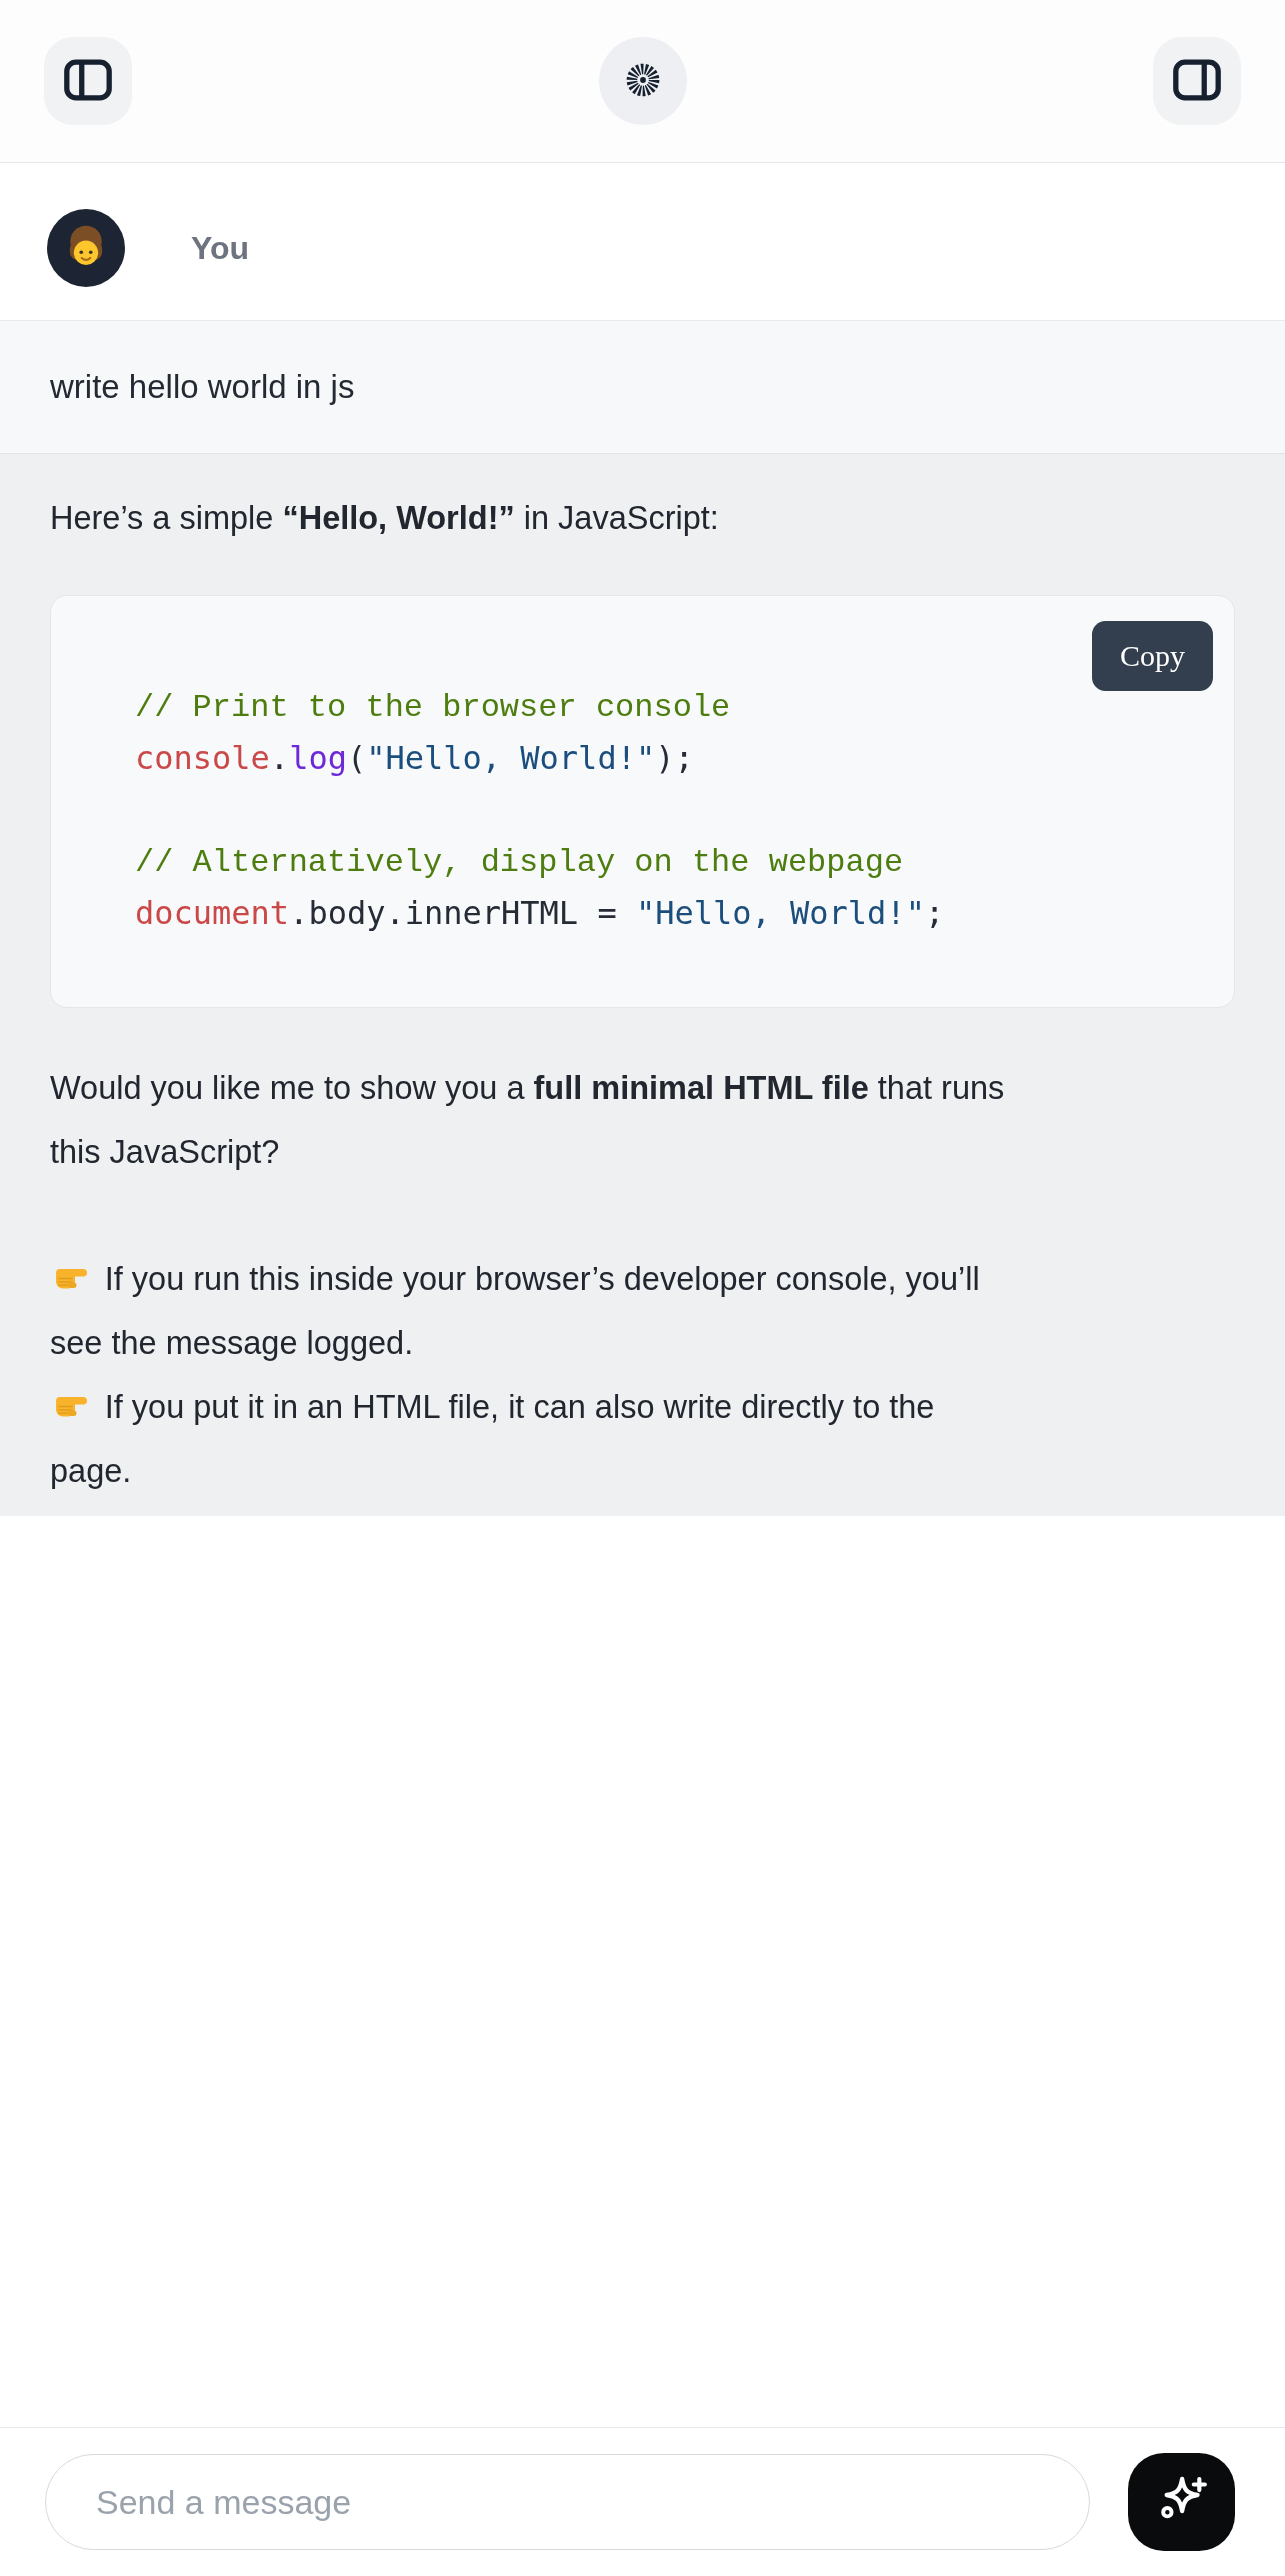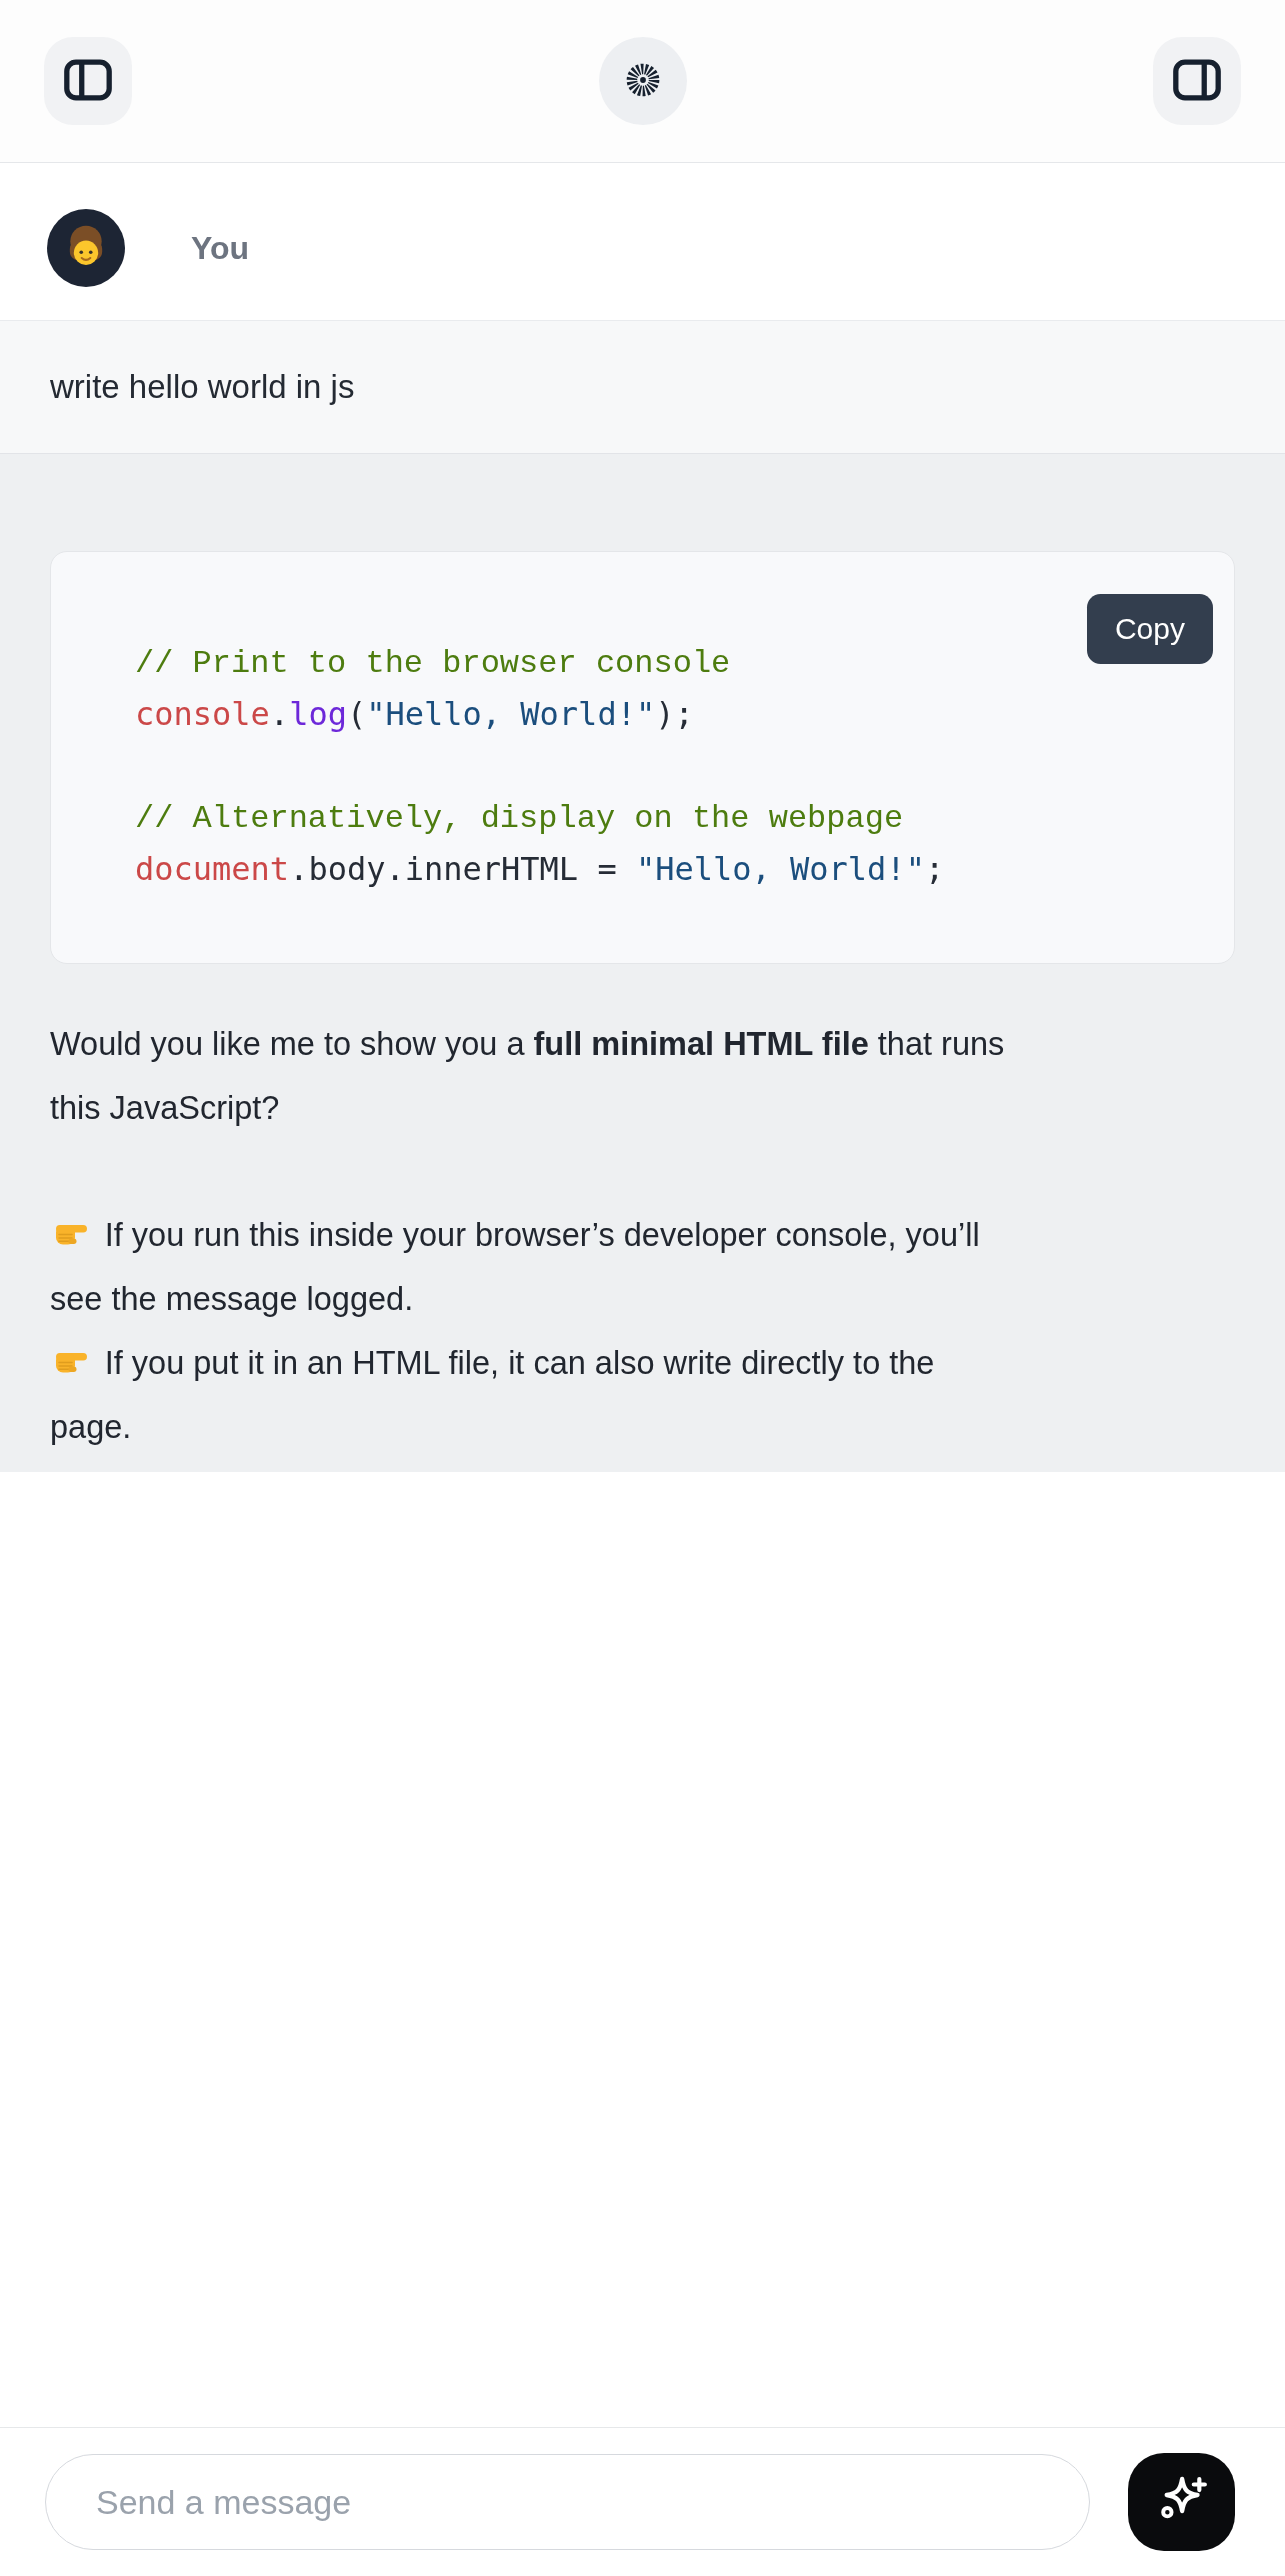--- a/index.html
+++ b/index.html
@@ -86,26 +86,26 @@
     white-space: pre;
   }
   .tok-comment { color: #4d7c0f; font-family: Liberation Mono, monospace; }
   .tok-kw      { color: #cb4848; margin-top: 24px; }
   .tok-fn      { color: #6d28d9; }
   .tok-str     { color: #1b4e7d; }
   .tok-plain   { color: #262c36; }
 
   .copy-btn {
     position: absolute;
-    top: 42px; right: 21px;
+    top: 25px; right: 21px;
     background: #333e4e;
     color: #ffffff;
     border: none;
     border-radius: 13.4px;
-    font-family: Liberation Sans, sans-serif;
+    font-family: Liberation Serif, serif;
     font-size: 30px;
     line-height: 1;
     padding: 20px 28px;
     cursor: pointer;
   }
 
   .para { margin-top: 63px; line-height: 64px; }
   .para--ask { margin-top: 48px; }
 
   .hand-icon {
@@ -195,20 +195,21 @@
     <span class="sender-name">You</span>
   </div>
   <div class="user-bubble">
     <span>write hello world in js</span>
   </div>
 </div>
 
 <div>
 
   <div class="assistant-body">
+    <p class="intro-line">Here’s a simple <strong>“Hello, World!”</strong> in JavaScript:</p>
 
     <div class="code-block">
       <button class="copy-btn">Copy</button>
       <div class="code-pre"><div><span class="tok-comment">// Print to the browser console</span></div><div><span class="tok-kw">console</span><span class="tok-plain">.</span><span class="tok-fn">log</span><span class="tok-plain">(</span><span class="tok-str">"Hello, World!"</span><span class="tok-plain">);</span></div><div>&nbsp;</div><div><span class="tok-comment">// Alternatively, display on the webpage</span></div><div><span class="tok-kw">document</span><span class="tok-plain">.body.innerHTML = </span><span class="tok-str">"Hello, World!"</span><span class="tok-plain">;</span></div></div>
     </div>
 
     <p class="para para--ask">Would you like me to show you a <strong>full minimal HTML file</strong> that runs<br>this JavaScript?</p>
     <p class="para"><span class="hand-icon"><svg width="40" height="40" viewBox="0 0 40 40">
             <rect x="6" y="13" width="31" height="7.6" rx="3.8" fill="#f9b32a"></rect>
             <rect x="6" y="13" width="19" height="19.5" rx="7" fill="#f9b32a"></rect>

